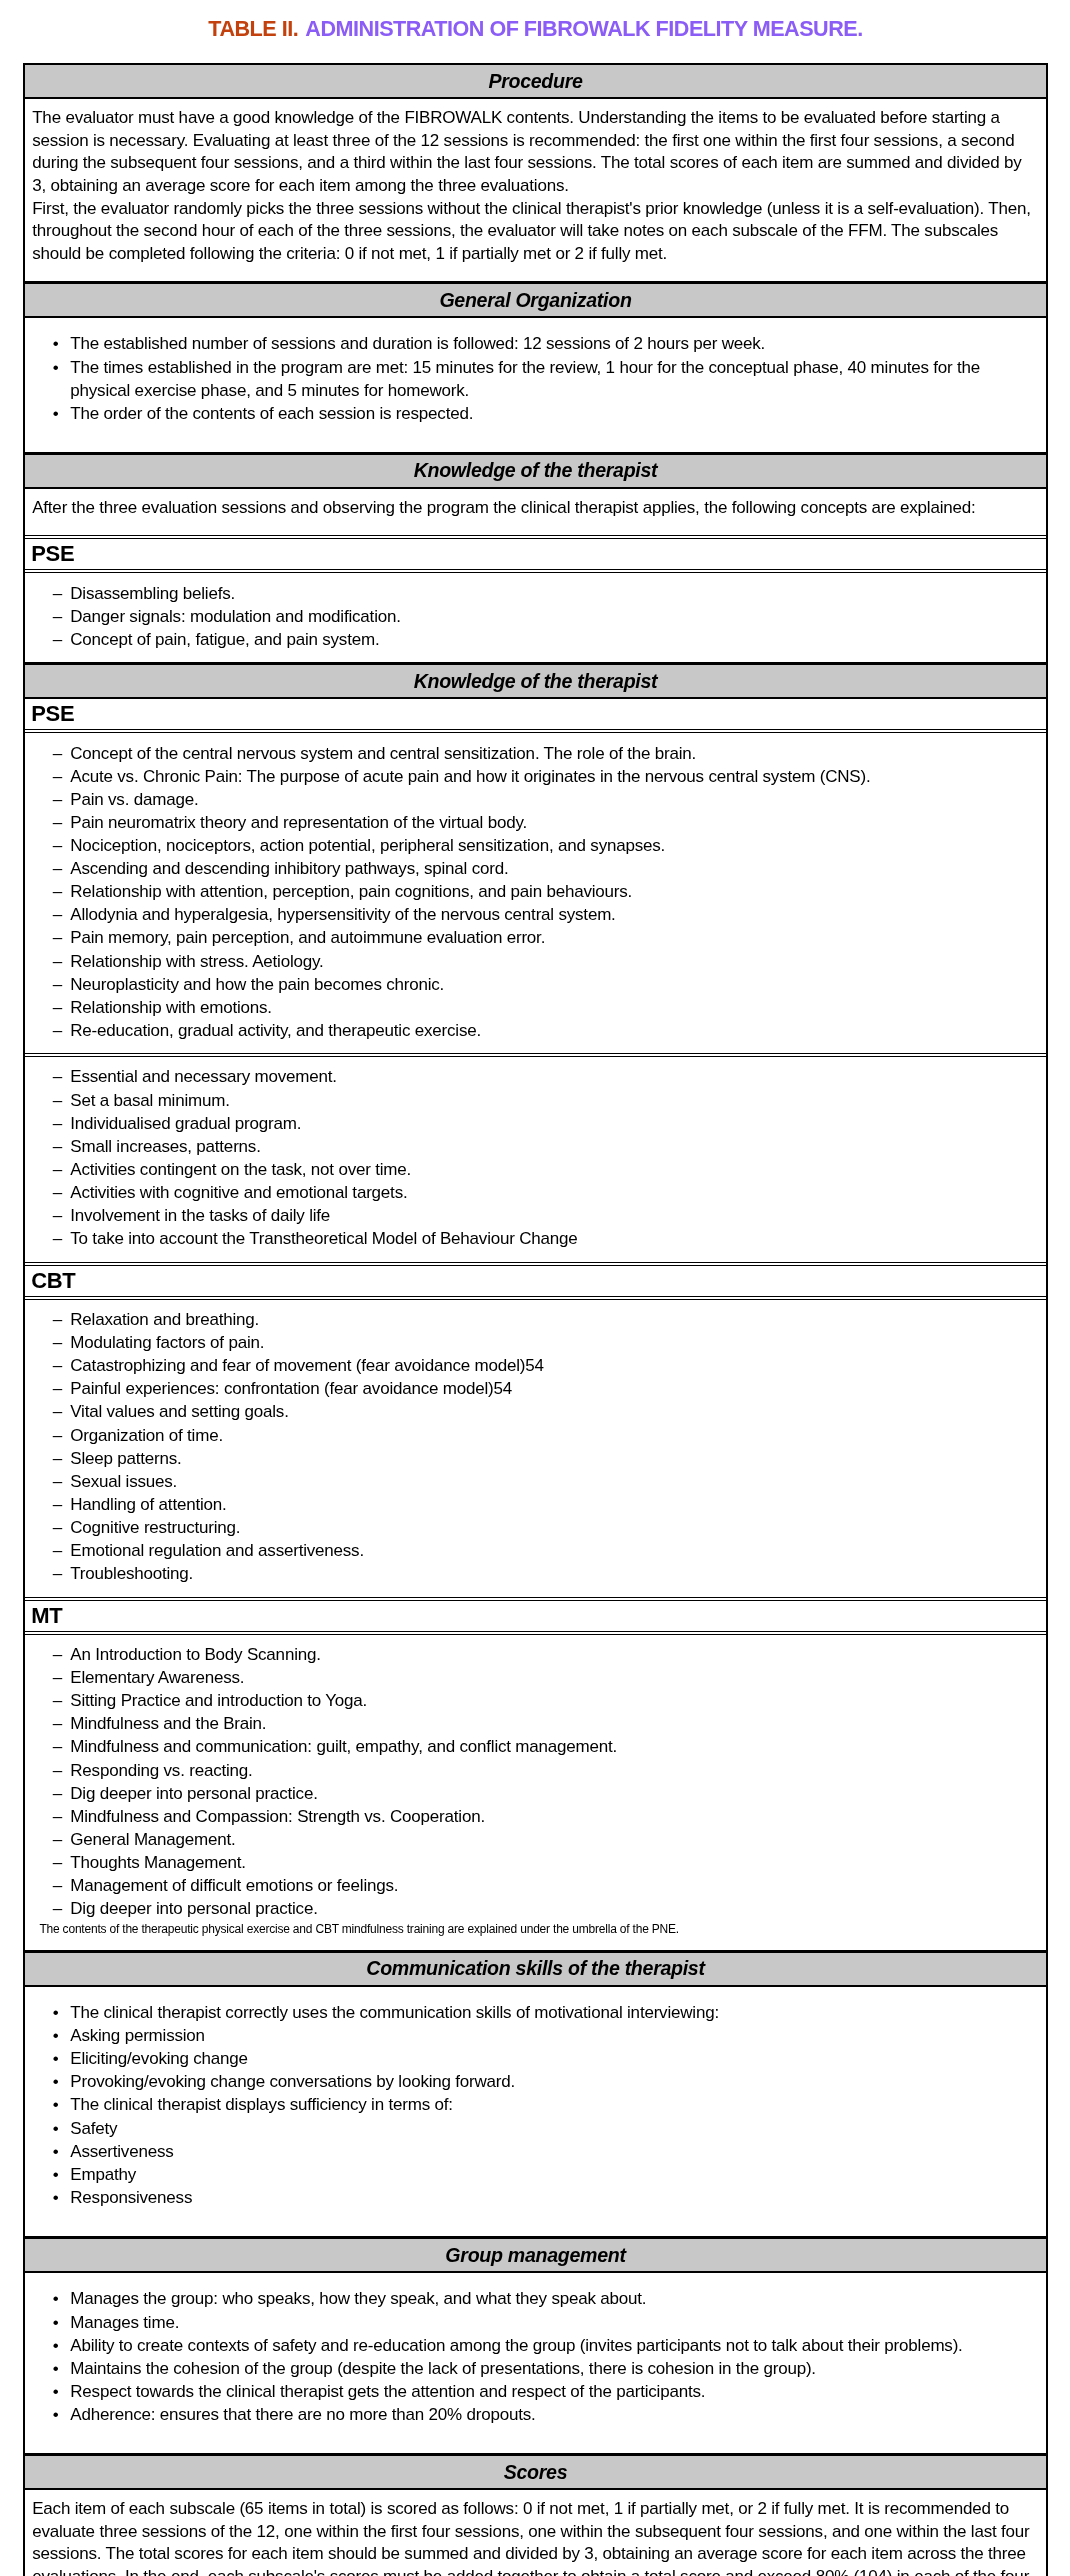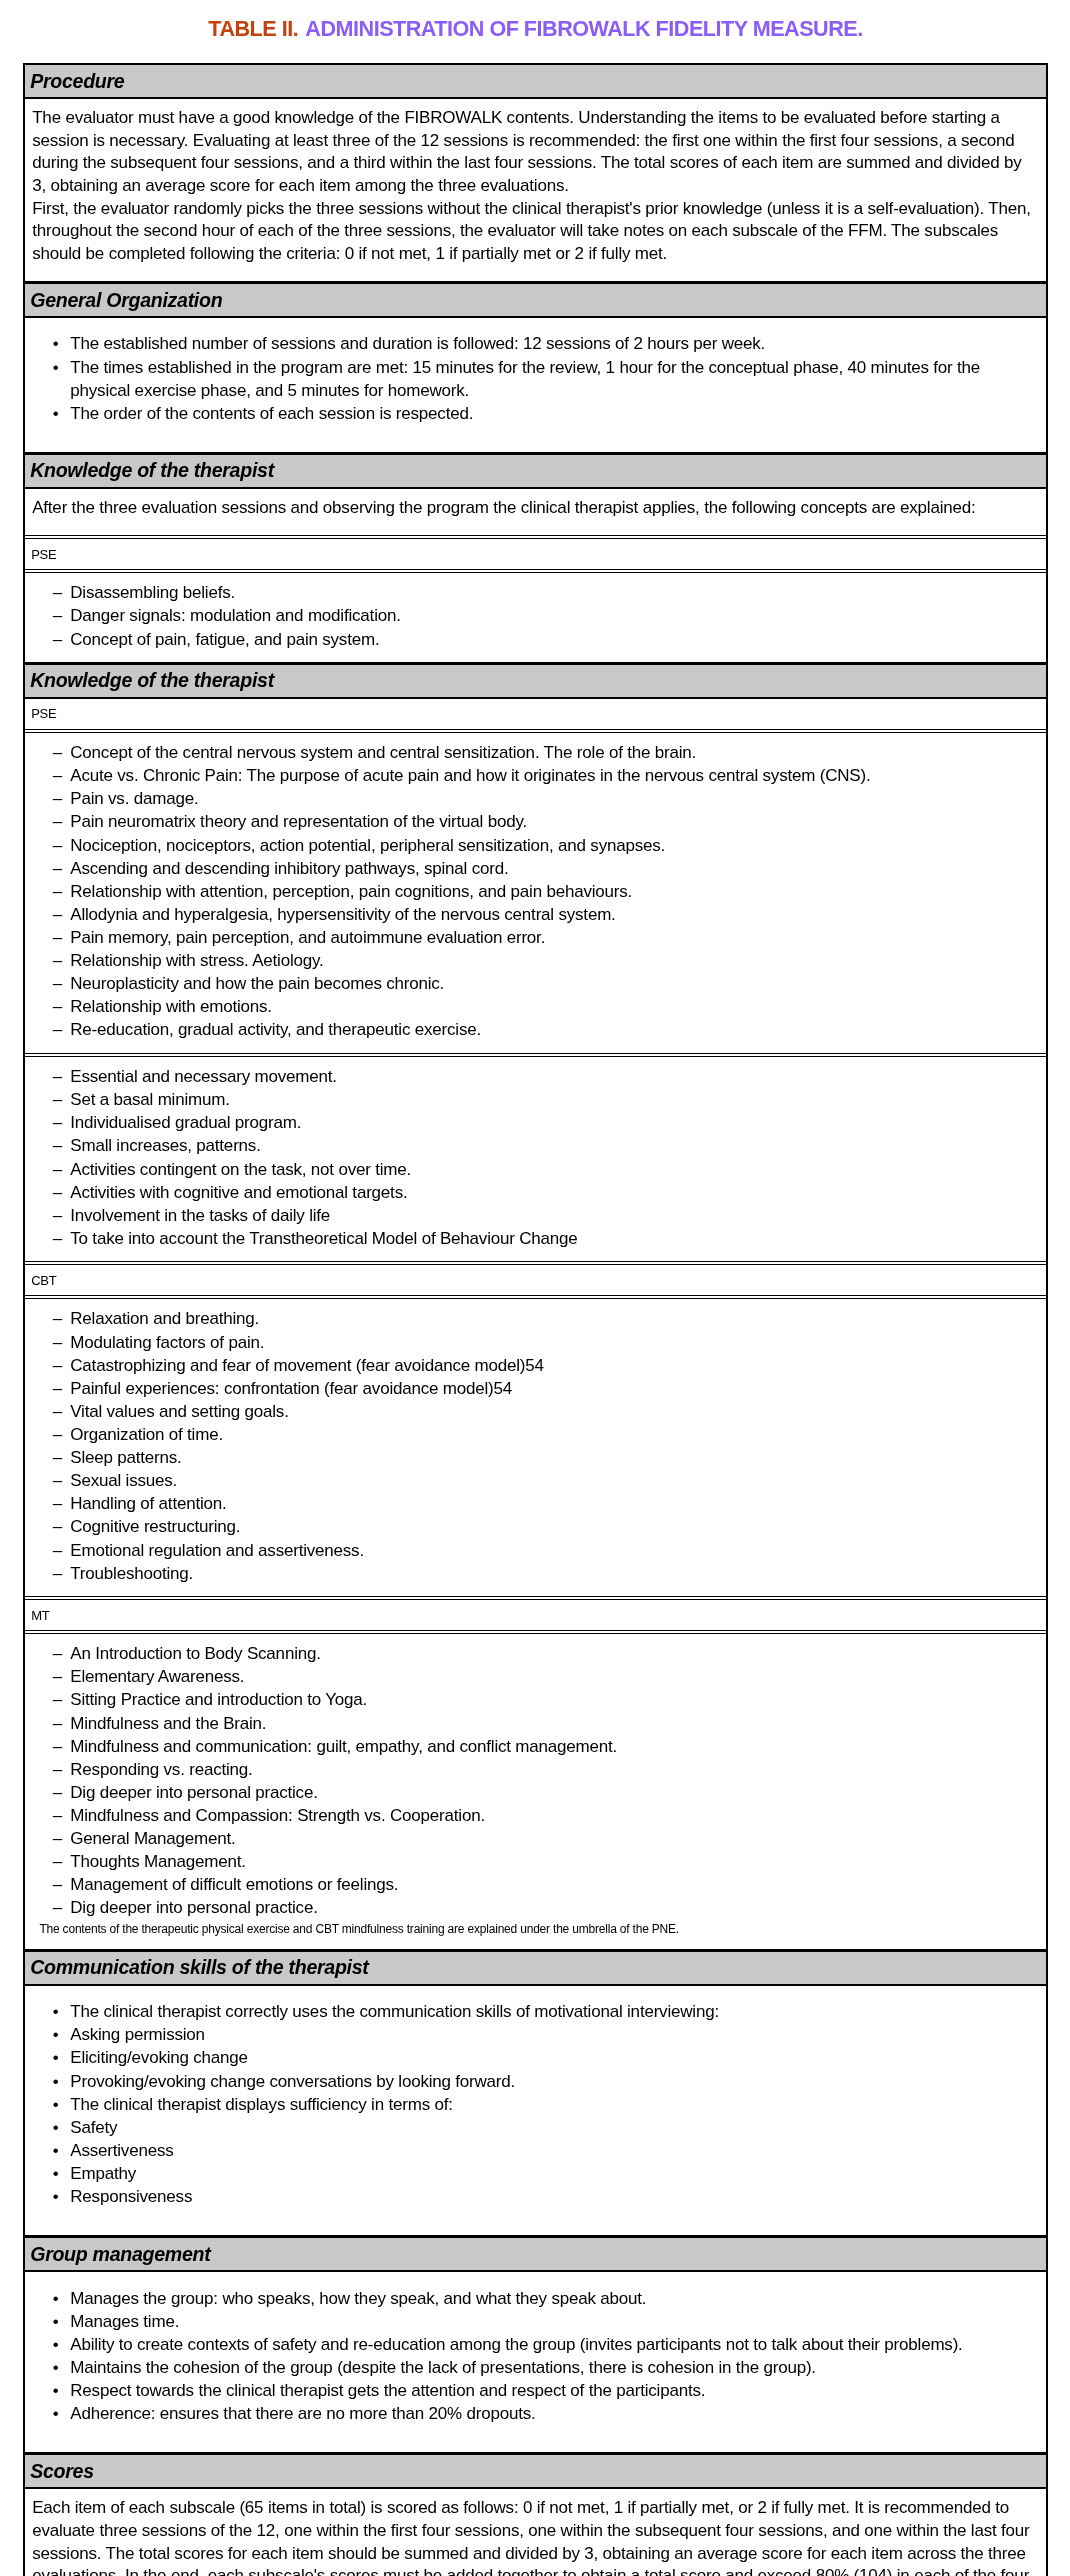--- a/index.html
+++ b/index.html
@@ -36,39 +36,39 @@
     background: #ffffff;
   }
   .row { border-top: 4.1px double #000000; }
   .row:first-child { border-top: 0; }
   .row-header {
     border-top: 3.6px solid #000000;
     background: #c8c8c8;
     min-height: 32px;
     display: flex;
     align-items: center;
-    justify-content: flex-start;
+    justify-content: center;
   }
   .row:first-child.row-header { border-top: 0; }
   .row-header + .row { border-top: 2.1px solid #000000; }
   .hdr-label {
     font-size: 19.6px;
     font-weight: bold;
     font-style: italic;
     letter-spacing: -0.3px;
     padding: 3.1px 5.2px;
   }
   .row-subheader {
     min-height: 30px;
     display: flex;
     align-items: center;
   }
   .sub-label {
-    font-size: 13px;
-    font-weight: normal;
+    font-size: 22px;
+    font-weight: bold;
     letter-spacing: -0.3px;
     padding: 2.1px 5.2px 2.1px 6.2px;
   }
   .row-paragraphs { padding: 8.2px 8.2px 15.5px 7.2px; }
   .row-paragraphs p {
     margin: 0;
     font-size: 17px;
     line-height: 1.33;
     letter-spacing: -0.2px;
   }

